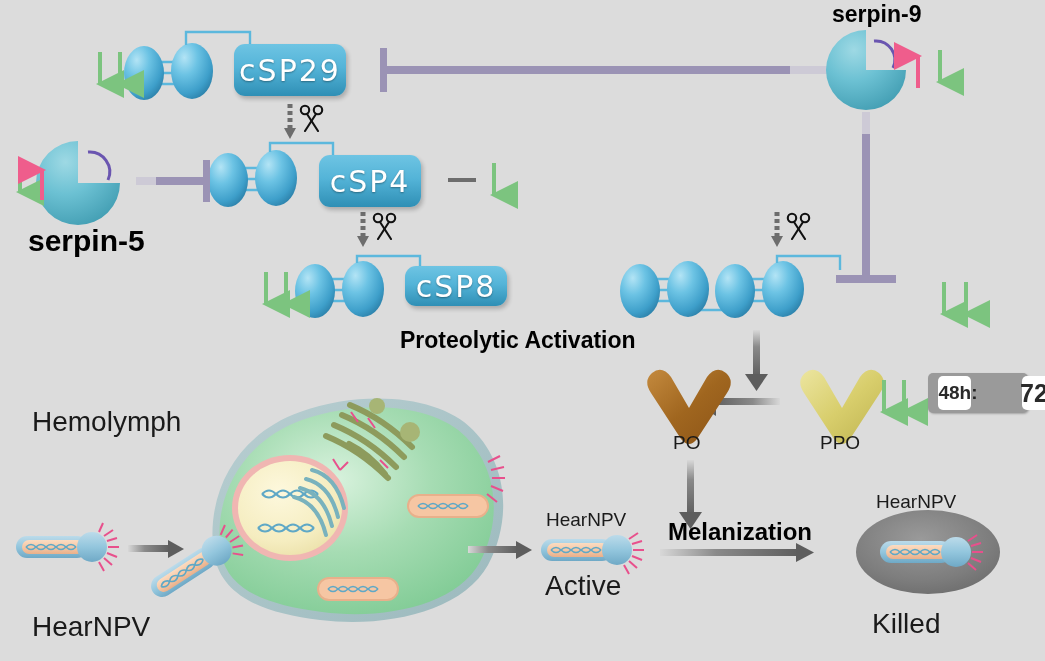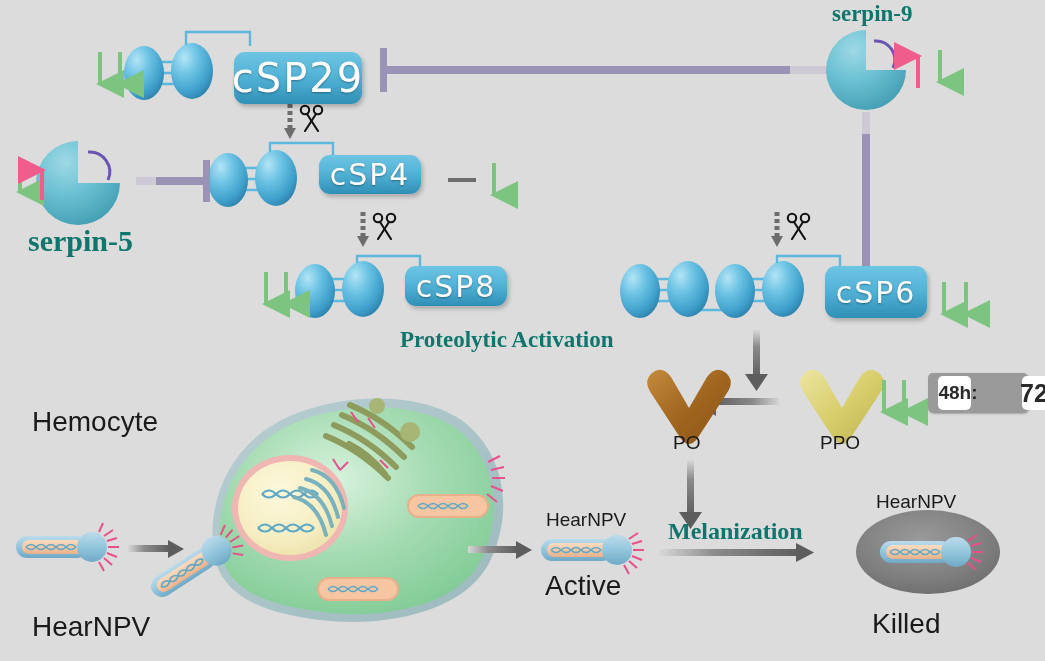--- a/index.html
+++ b/index.html
@@ -21,22 +21,22 @@
     display:flex;align-items:center;justify-content:center;
     color:#ffffff;
     font-weight:400;
     letter-spacing:2px;
     text-shadow:0 1px 2px rgba(0,0,0,.35);
     font-family:"DejaVu Sans", sans-serif;
   }
 
   
   .redlabel{
-    position:absolute;color:#0f766e;font-weight:bold;
-    font-family:Liberation Serif, serif;
+    position:absolute;color:#000000;font-weight:bold;
+    font-family:Liberation Sans, sans-serif;
   }
   .blacklabel{
     position:absolute;color:#1a1a1a;
     font-family:"Liberation Sans",sans-serif;
   }
 
   
   .clock{
     position:absolute;background:#9a9a9a;border-radius:5px;
     display:flex;align-items:center;justify-content:center;
@@ -471,35 +471,32 @@
     </g>
 
     <g>
       <g stroke="#7cc47f" stroke-width="4" marker-end="url(#mGreen)">
         <line x1="884" y1="380" x2="884" y2="412"></line>
         <line x1="904" y1="380" x2="904" y2="412"></line>
       </g>
     </g>
   </svg>
 
-  <div class="csp-box" style="left:234px;top:44px;width:128px;height:52px;font-size:40px;margin-top:8px;">
+  <div class="csp-box" style="left:234px;top:44px;width:112px;height:52px;font-size:30px;">
     <span>cSP29</span>
   </div>
 
-  <div class="csp-box" style="left:319px;top:155px;width:102px;height:39px;font-size:30px;">
+  <div class="csp-box" style="left:319px;top:155px;width:102px;height:52px;font-size:30px;">
     <span>cSP4</span>
   </div>
 
   <div class="csp-box" style="left:405px;top:266px;width:102px;height:40px;font-size:30px;">
     <span>cSP8</span>
   </div>
 
-  <div class="csp-box" style="left:825px;top:266px;width:102px;height:52px;font-size:30px;">
-    <span>cSP6</span>
-  </div>
 
   <div class="redlabel" style="left:28px;top:224px;font-size:30px;">serpin-5</div>
   <div class="redlabel" style="left:832px;top:1px;font-size:23px;">serpin-9</div>
 
   <div class="redlabel" style="left:400px;top:327px;font-size:23px;">Proteolytic Activation</div>
 
   <div class="blacklabel" style="left:673px;top:432px;font-size:19px;">PO</div>
   <div class="blacklabel" style="left:820px;top:432px;font-size:19px;">PPO</div>
 
   <div class="redlabel" style="left:668px;top:518px;font-size:24px;">Melanization</div>
@@ -507,21 +504,21 @@
   <div class="clock" style="left:928px;top:373px;width:100px;height:40px;">
     <div class="card" style="width:40px;height:34px;font-size:19px;">
       <span>48h</span>
     </div>
     <div class="colon" style="font-size:19px;">:</div>
     <div class="card" style="width:40px;height:34px;font-size:25px;">
       <span>72h</span>
     </div>
   </div>
 
-  <div class="blacklabel" style="left:32px;top:406px;font-size:28px;">Hemocyte</div>
+  <div class="blacklabel" style="left:32px;top:406px;font-size:28px;">Hemolymph</div>
   <div class="blacklabel" style="left:32px;top:611px;font-size:28px;">HearNPV</div>
 
   <div class="blacklabel" style="left:546px;top:509px;font-size:19px;">HearNPV</div>
   <div class="blacklabel" style="left:545px;top:570px;font-size:28px;">Active</div>
 
   <div class="blacklabel" style="left:876px;top:491px;font-size:19px;">HearNPV</div>
   <div class="blacklabel" style="left:872px;top:608px;font-size:28px;">Killed</div>
 
 </div>
 

